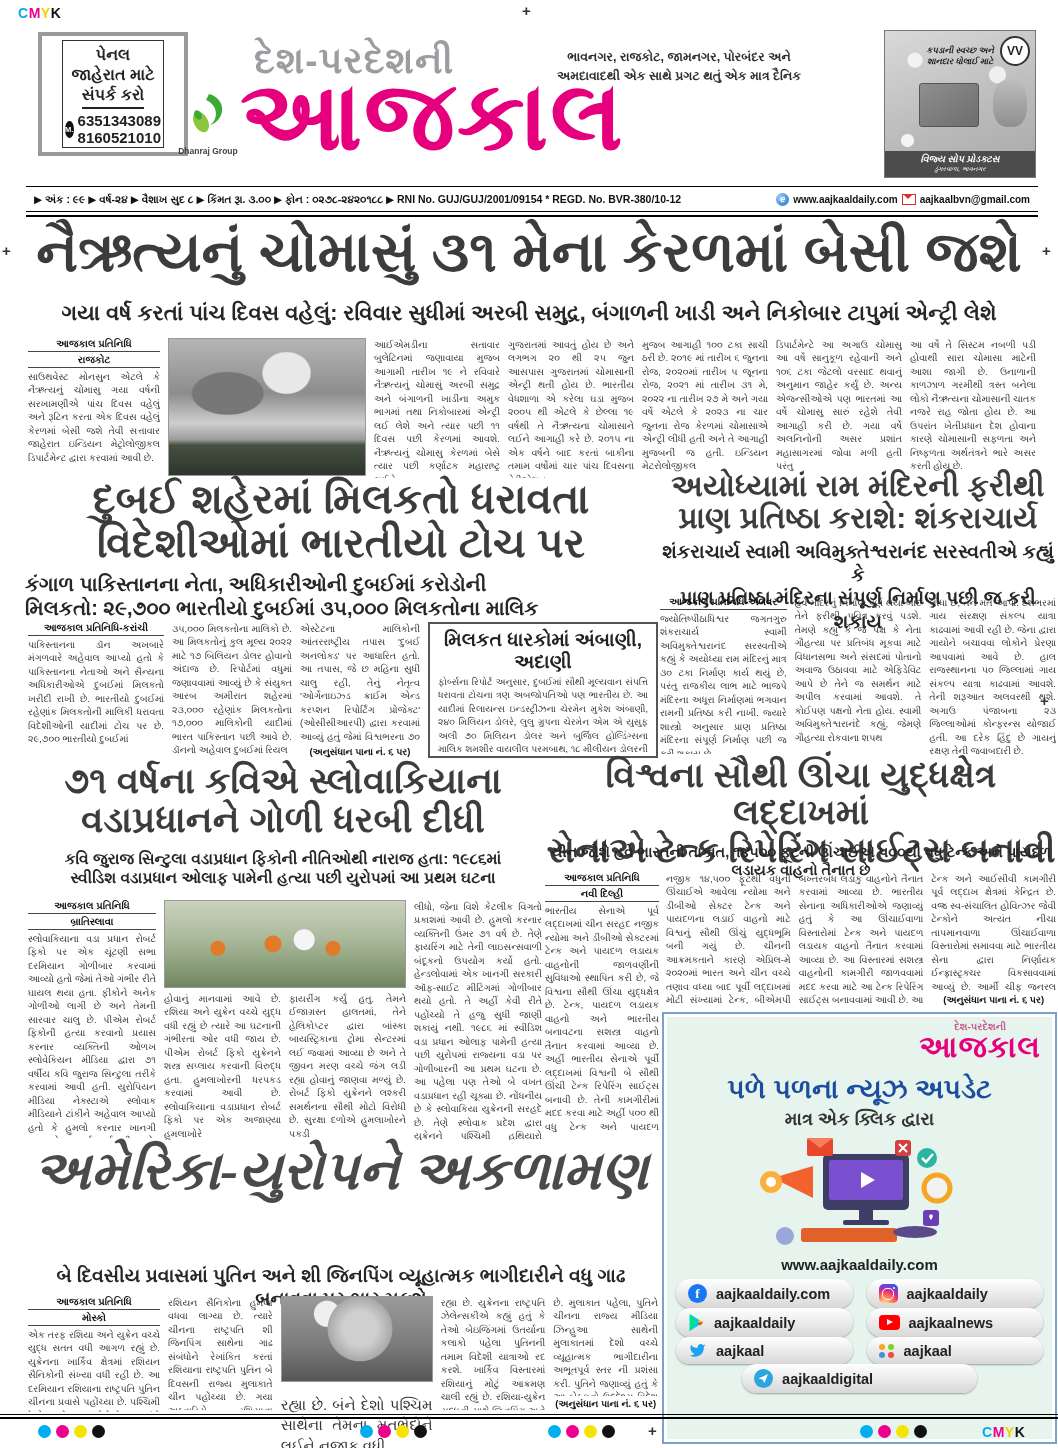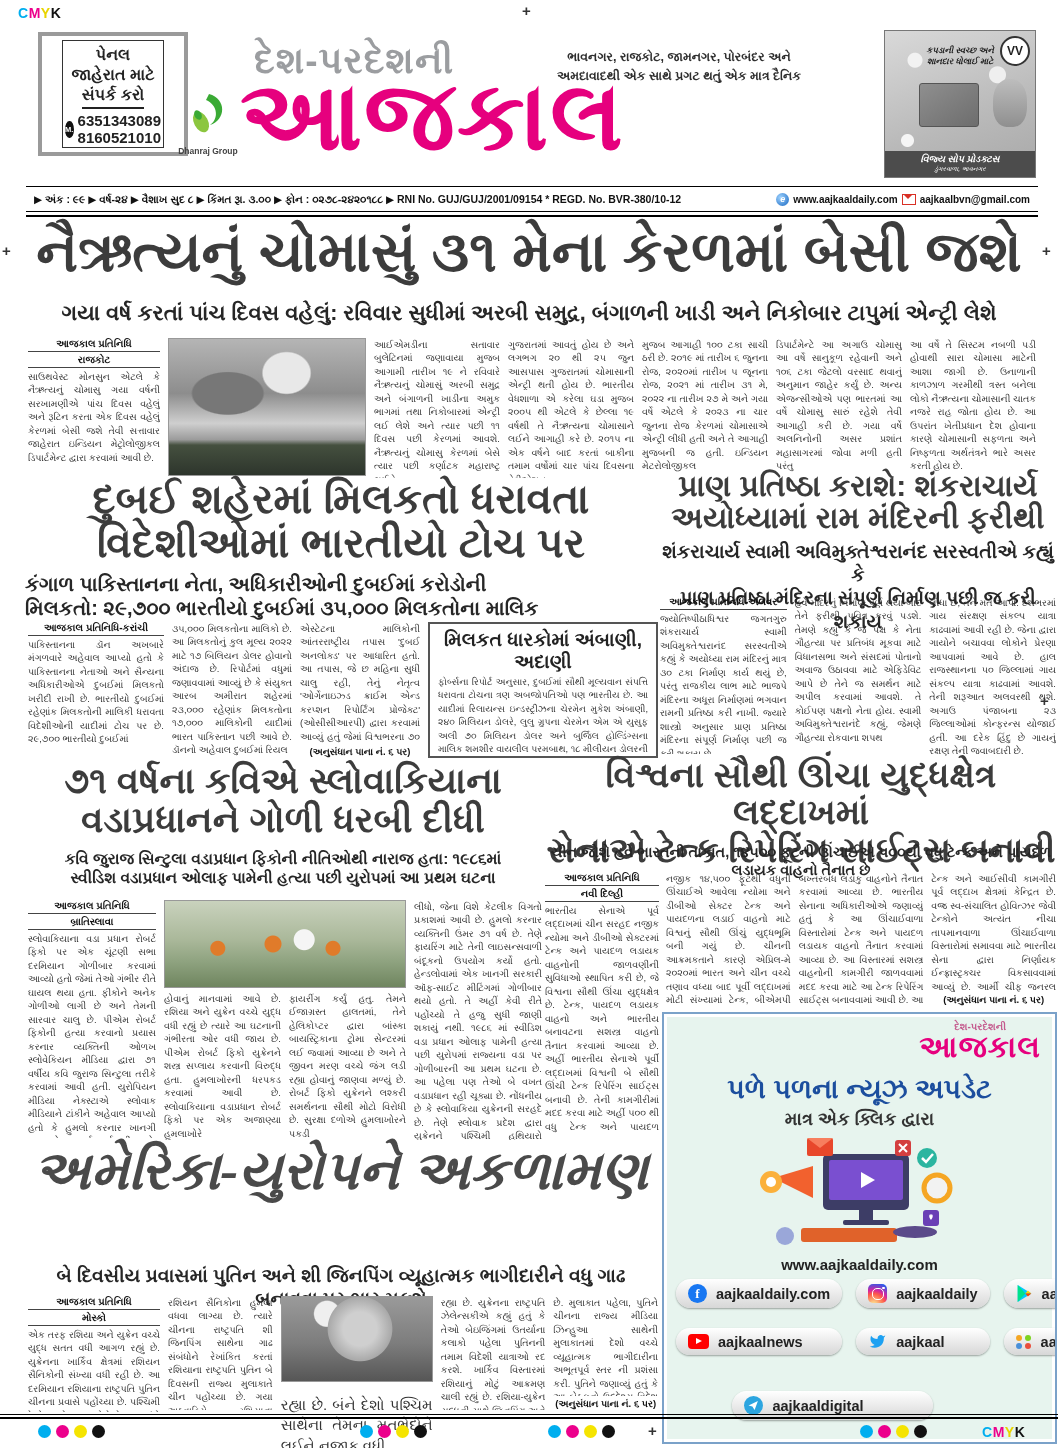--- a/index.html
+++ b/index.html
@@ -73,23 +73,23 @@
 .putin-hl{font-family:"Liberation Serif","DejaVu Serif",serif;font-style:italic;font-weight:bold;color:#4a4a4a;text-align:center;line-height:1.08}
 
 .news-ad{background:#e7f4ee;border:2px solid #7ba2c9;box-shadow:inset 0 0 0 3px #fff;padding:8px 12px;overflow:hidden}
 .na-brand{position:absolute;right:14px;top:8px;text-align:center;line-height:1}
 .na-brand .t{font-size:10px;font-weight:bold;color:#c45a8d;display:block}
 .na-brand .b{font-size:30px;font-weight:bold;color:#e6007e;letter-spacing:1px}
 .na-title{font-size:27px;font-weight:bold;color:#1c4e9e;text-align:center;margin-top:52px}
 .na-sub{font-size:18px;color:#333;text-align:center;margin-top:4px;font-weight:bold}
 .na-ill{display:block;margin:6px auto 2px}
 .na-web{font-size:15px;font-weight:bold;color:#222;text-align:center;margin:2px 0 6px}
-.pill-grid{display:grid;grid-template-columns:1fr 1fr 1fr;gap:20px 14px}
+.pill-grid{display:grid;grid-template-columns:1fr 1fr;gap:0 14px}
 .pill{background:linear-gradient(180deg,#ffffff,#d7d7d7);border-radius:17px;box-shadow:0 1px 2px rgba(0,0,0,.35);display:flex;align-items:center;gap:9px;padding:5px 12px;font-size:14.5px;font-weight:bold;color:#222}
-.pill.center{grid-column:1/3;width:64%;margin:16px auto}
+.pill.center{grid-column:1/3;width:64%;margin:0 auto}
 .fb-ico{width:19px;height:19px;border-radius:50%;background:#1877f2;color:#fff;display:inline-flex;align-items:center;justify-content:center;font-weight:bold;font-size:13px;font-family:"Liberation Serif",serif}
 .fb-ico::after{content:"f"}
 .ig-ico{width:19px;height:19px;border-radius:5px;background:radial-gradient(circle at 30% 110%,#fdf497 0%,#fd5949 45%,#d6249f 60%,#285aeb 90%);position:relative}
 .ig-ico::before{content:"";position:absolute;inset:3.5px;border:1.8px solid #fff;border-radius:5px}
 .ig-ico::after{content:"";position:absolute;right:2.5px;top:2.5px;width:2.5px;height:2.5px;border-radius:50%;background:#fff}
 .yt-ico{width:21px;height:15px;border-radius:4px;background:#f00;position:relative}
 .yt-ico::after{content:"";position:absolute;left:8px;top:4px;border-left:6px solid #fff;border-top:3.5px solid transparent;border-bottom:3.5px solid transparent}
 .tg-ico{width:19px;height:19px;border-radius:50%;background:#2ca5e0;display:inline-flex;align-items:center;justify-content:center}
 .dh-ico{display:grid;grid-template-columns:7px 7px;gap:2px}
 .dh-ico i{width:6px;height:6px;border-radius:50%;display:block}
@@ -198,22 +198,22 @@
       <div class="body-txt" style="flex:1">એસ્ટેટના માલિકોની આંતરરાષ્ટ્રીય તપાસ 'દુબઈ અનલોક્ડ' પર આધારિત હતો. આ તપાસ, જે છ મહિના સુધી ચાલુ રહી, તેનું નેતૃત્વ 'ઓર્ગેનાઇઝ્ડ ક્રાઈમ એન્ડ કરપ્શન રિપોર્ટિંગ પ્રોજેક્ટ' (ઓસીસીઆરપી) દ્વારા કરવામાં આવ્યું હતું જેમાં વિશ્વભરના ૭૦ થી વધુ</div>
       <div class="cont">(અનુસંધાન પાના નં. ૬ પર)</div>
     </div>
     <div class="story-box" style="width:230px;flex:none">
       <div class="bt">મિલકત ધારકોમાં અંબાણી, અદાણી</div>
       <div class="bx">ફોર્બ્સના રિપોર્ટ અનુસાર, દુબઈમાં સૌથી મૂલ્યવાન સંપત્તિ ધરાવતા ટોચના ત્રણ અબજોપતિઓ પણ ભારતીય છે. આ યાદીમાં રિલાયન્સ ઇન્ડસ્ટ્રીઝના ચેરમેન મુકેશ અંબાણી, ૨૪૦ મિલિયન ડોલરે, લુલુ ગ્રુપના ચેરમેન એમ એ યુસુફ અલી ૭૦ મિલિયન ડોલર અને બુર્જિલ હોલ્ડિંગ્સના માલિક શમશીર વાયલીલ પરમબાથ, ૧૮ મીલીયન ડોલરની દુબઈમાં અંદાજિત પ્રોપર્ટી વેલ્યુ ધરાવે છે. અબજોપતિ ગૌતમ અદાણીના મોટા ભાઈ, વિનોદ અદાણીની દુબઈમાં ૨૦ મિલિયન ડોલરની કિંમતની લગભગ ૧૭ વિવિધ મિલકતો છે. જોકે, તે સાયપ્રસના નાગરિક છે.</div>
     </div>
   </div>
 
   <div class="abs hl" style="left:660px;top:470px;width:396px;font-size:30px">
-    <div>પ્રાણ પ્રતિષ્ઠા કરાશે: શંકરાચાર્ય</div>
-      <div>અયોધ્યામાં રામ મંદિરની ફરીથી</div>
+    <div>અયોધ્યામાં રામ મંદિરની ફરીથી</div>
+      <div>પ્રાણ પ્રતિષ્ઠા કરાશે: શંકરાચાર્ય</div>
   </div>
   <div class="abs sub" style="left:660px;top:540px;width:396px;font-size:19px">
     <div>શંકરાચાર્ય સ્વામી અવિમુક્તેશ્વરાનંદ સરસ્વતીએ કહ્યું કે</div>
       <div>પ્રાણ પ્રતિષ્ઠા મંદિરના સંપૂર્ણ નિર્માણ પછી જ કરી શકાય</div>
   </div>
   <div class="abs cols" style="left:660px;top:596px;width:396px;height:162px">
     <div class="col">
       <div class="byline">આજકાલ પ્રતિનિધિ-અલવર</div>
       <div class="body-txt" style="height:142px">જ્યોતિષ્પીઠાધિશ્વર જગતગુરુ શંકરાચાર્ય સ્વામી અવિમુક્તેશ્વરાનંદ સરસ્વતીએ કહ્યું કે અયોધ્યા રામ મંદિરનું માત્ર ૩૦ ટકા નિર્માણ કાર્ય થયું છે, પરંતુ રાજકીય લાભ માટે ભાજપે મંદિરના અધૂરા નિર્માણમાં ભગવાન રામની પ્રતિષ્ઠા કરી નાખી. જ્યારે શાસ્ત્રો અનુસાર પ્રાણ પ્રતિષ્ઠા મંદિરના સંપૂર્ણ નિર્માણ પછી જ કરી શકાય છે.</div>
     </div>

